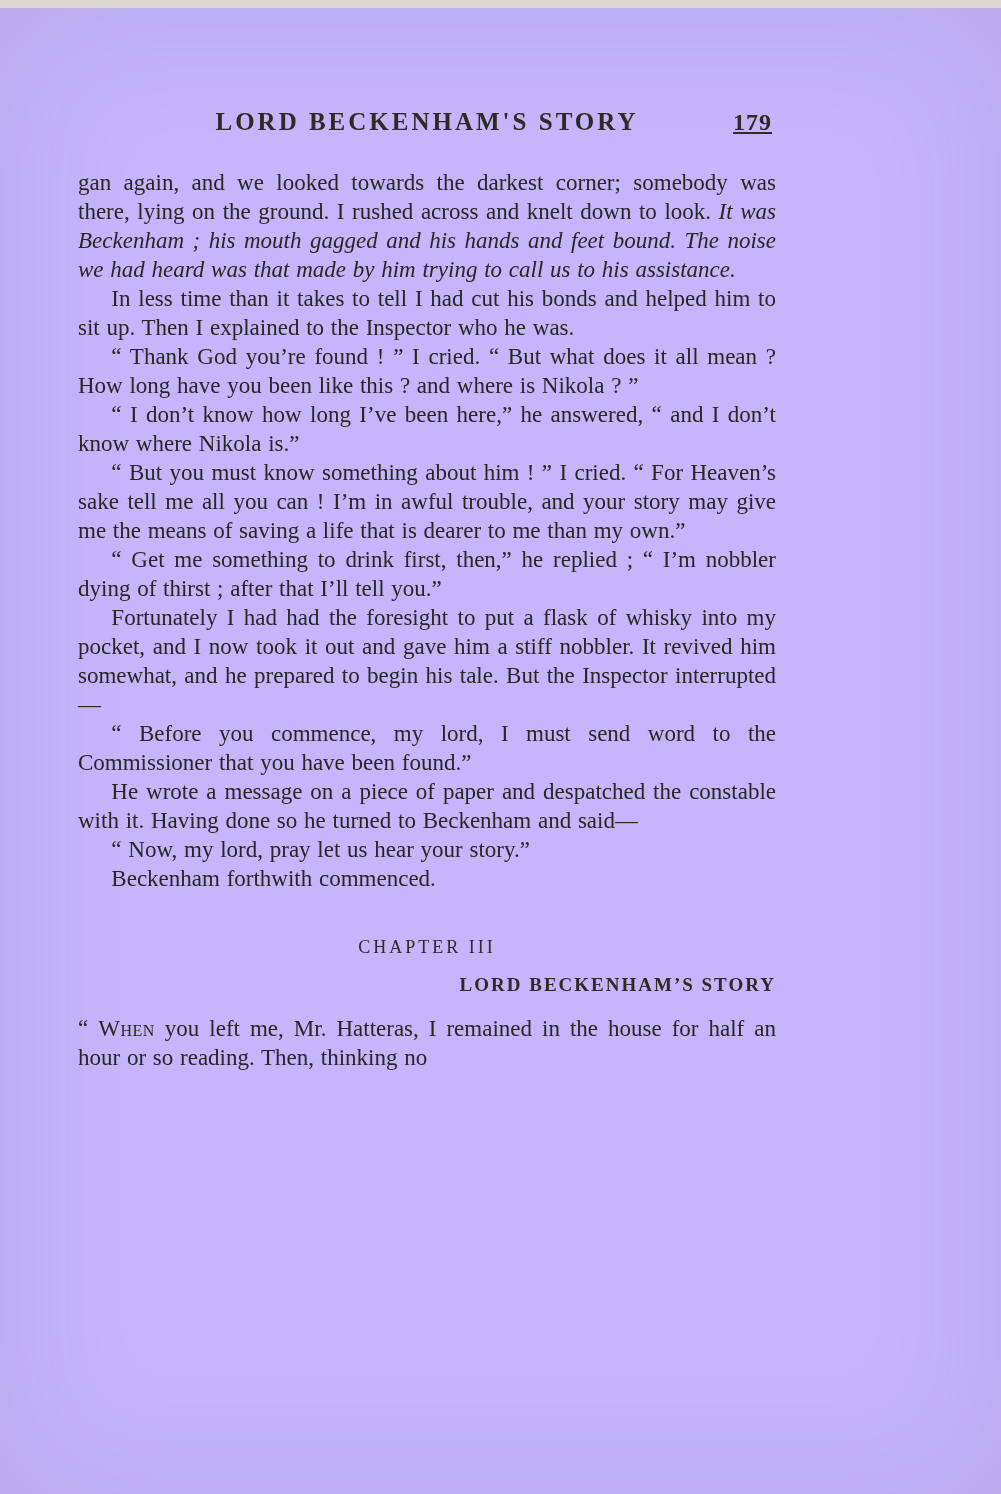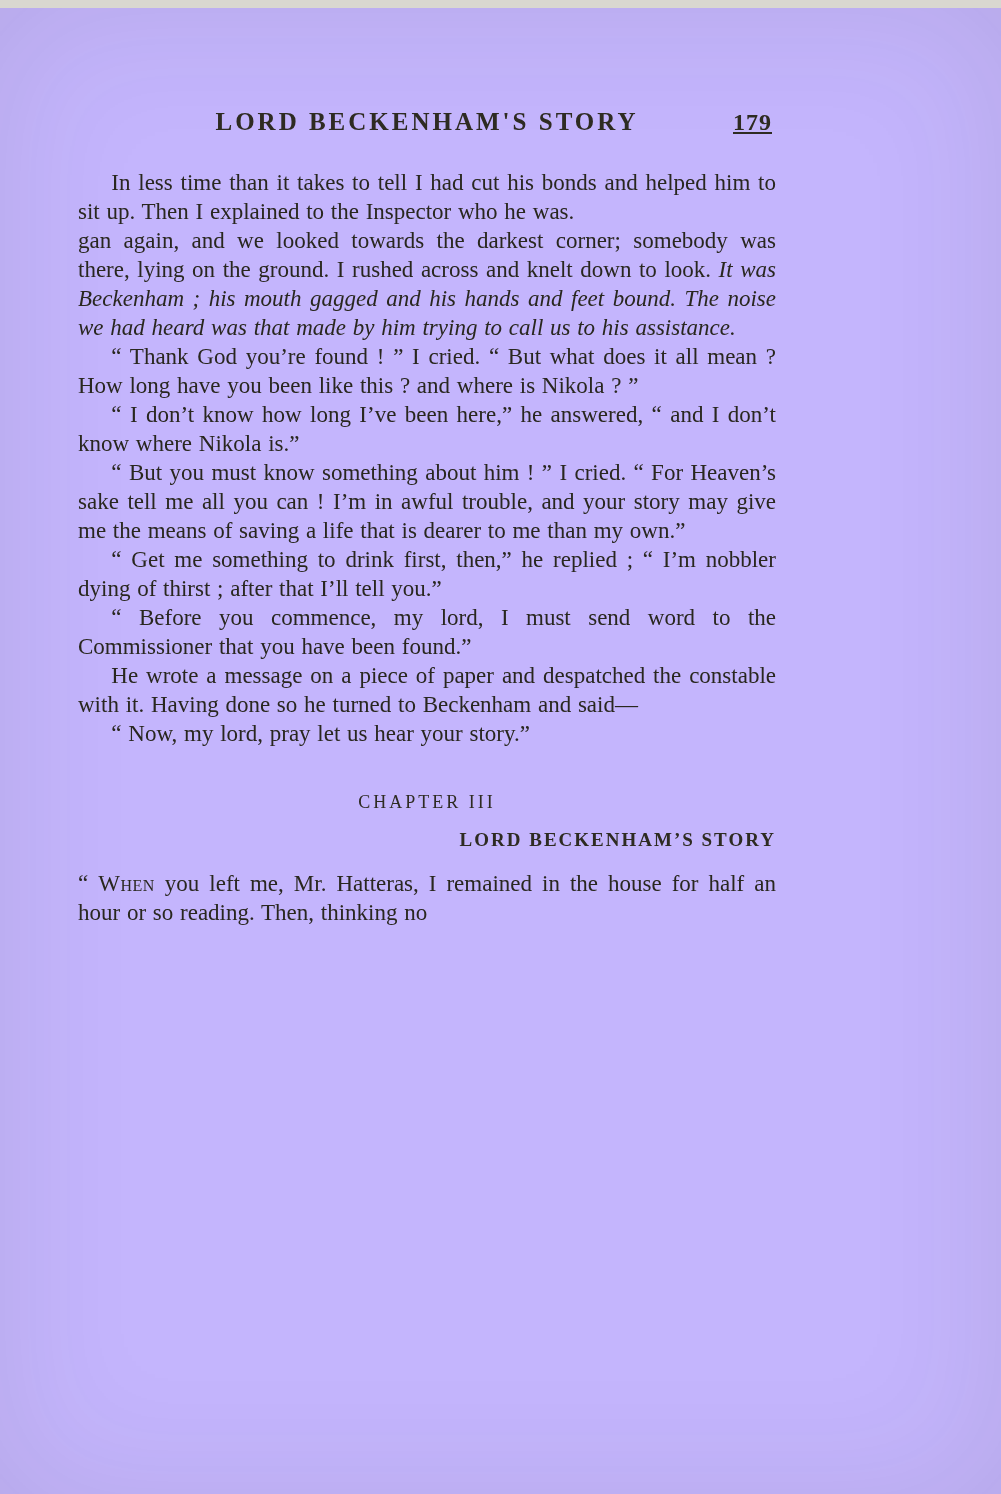--- a/index.html
+++ b/index.html
@@ -82,29 +82,31 @@
 
 <div class="page">
   <div class="text-block">
 
     <div class="running-head">
       <span class="head-title">LORD BECKENHAM'S STORY</span>
       <span class="page-number">179</span>
     </div>
 
     <div id="body-paragraphs">
+        <p class="para"><span class="seg-normal">gan again, and we looked towards the darkest corner; somebody was there, lying on the ground.  I rushed across and knelt down to look.  </span><span class="seg-italic">It was Beckenham ;  his mouth gagged and his hands and feet bound.  The noise we had heard was that made by him trying to call us to his assistance.</span></p>
         <p class="para indent"><span class="seg-normal">In less time than it takes to tell I had cut his bonds and helped him to sit up.  Then I explained to the Inspector who he was.</span></p>
-        <p class="para"><span class="seg-normal">gan again, and we looked towards the darkest corner; somebody was there, lying on the ground.  I rushed across and knelt down to look.  </span><span class="seg-italic">It was Beckenham ;  his mouth gagged and his hands and feet bound.  The noise we had heard was that made by him trying to call us to his assistance.</span></p>
         <p class="para indent"><span class="seg-normal">“ Thank God you’re found ! ” I cried.  “ But what does it all mean ?   How long have you been like this ? and where is Nikola ? ”</span></p>
         <p class="para indent"><span class="seg-normal">“ I don’t know how long I’ve been here,” he answered, “ and I don’t know where Nikola is.”</span></p>
         <p class="para indent"><span class="seg-normal">“ But you must know something about him ! ” I cried.  “ For Heaven’s sake tell me all you can !   I’m in awful trouble, and your story may give me the means of saving a life that is dearer to me than my own.”</span></p>
         <p class="para indent"><span class="seg-normal">“ Get me something to drink first, then,” he replied ; “ I’m nobbler dying of thirst ;  after that I’ll tell you.”</span></p>
+        <p class="para indent"><span class="seg-normal">Fortunately I had had the foresight to put a flask of whisky into my pocket, and I now took it out and gave him a stiff nobbler.  It revived him somewhat, and he prepared to begin his tale.  But the Inspector interrupted—</span></p>
         <p class="para indent"><span class="seg-normal">“ Before you commence, my lord, I must send word to the Commissioner that you have been found.”</span></p>
         <p class="para indent"><span class="seg-normal">He wrote a message on a piece of paper and despatched the constable with it.  Having done so he turned to Beckenham and said—</span></p>
         <p class="para indent"><span class="seg-normal">“ Now, my lord, pray let us hear your story.”</span></p>
+        <p class="para indent"><span class="seg-normal">Beckenham forthwith commenced.</span></p>
       </div>
 
     <h2 class="chapter-heading">CHAPTER III</h2>
 
     <h3 class="chapter-subheading">LORD BECKENHAM’S STORY</h3>
 
     <div id="chapter-paragraphs">
         <p class="para"><span class="seg-normal">“ </span><span class="seg-smallcaps">When</span><span class="seg-normal"> you left me, Mr. Hatteras, I remained in the house for half an hour or so reading.  Then, thinking no</span></p>
       </div>
 

